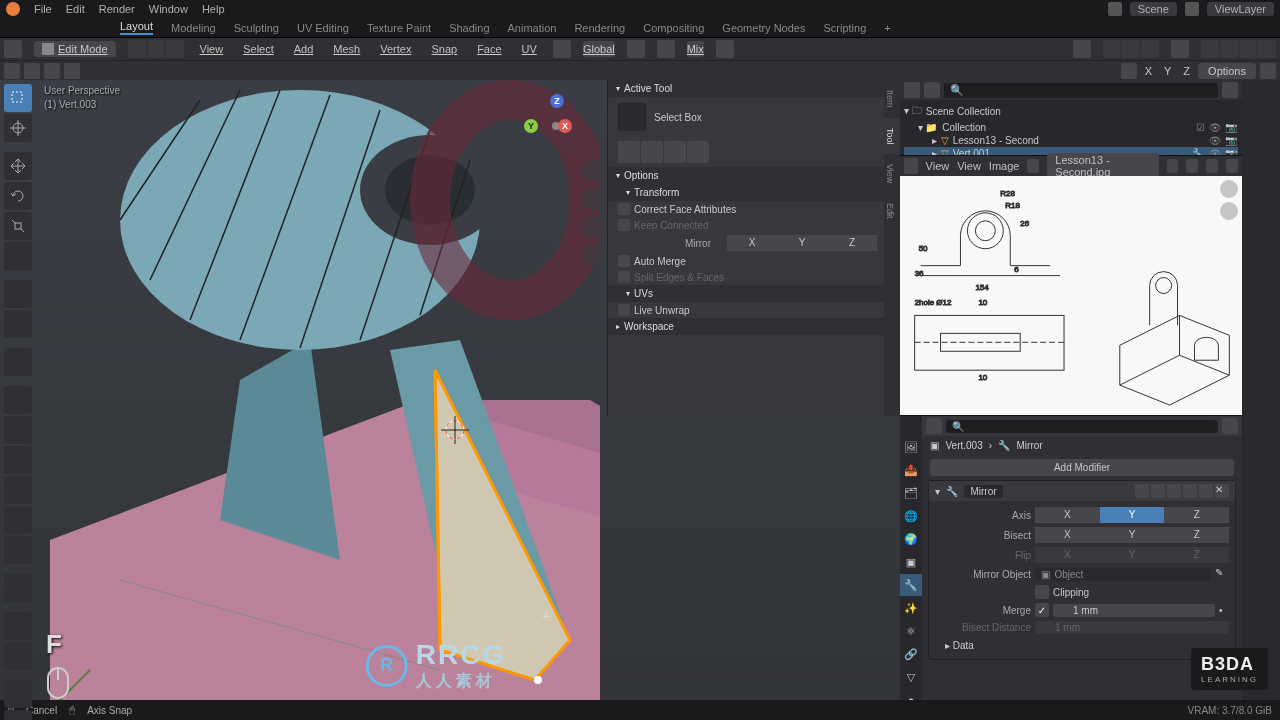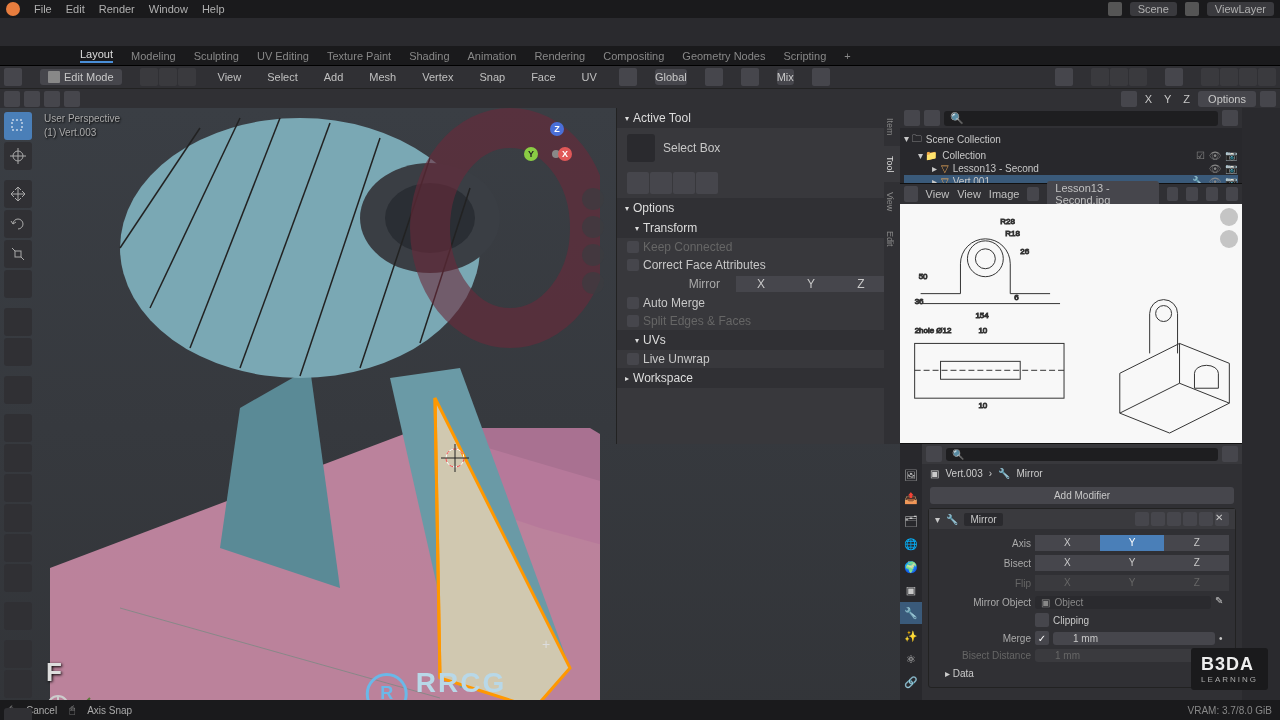--- a/index.html
+++ b/index.html
@@ -5,26 +5,26 @@
 * { margin: 0; padding: 0; box-sizing: border-box; font-family: -apple-system, BlinkMacSystemFont, "Segoe UI", sans-serif; }
 body { width: 1280px; height: 720px; background: #2a2a2e; color: #c8c8c8; font-size: 11px; overflow: hidden; position: relative; }
 
 
 .menubar { height: 18px; background: #1a1a1c; display: flex; align-items: center; padding: 0 6px; gap: 14px; }
 .menubar span { color: #b0b0b0; cursor: default; }
 .menubar .right { margin-left: auto; display: flex; gap: 8px; align-items: center; }
 .menubar .right .field { background: #3a3a3e; padding: 1px 8px; border-radius: 3px; }
 
 
-.tabs { height: 20px; background: #1a1a1c; display: flex; align-items: center; padding-left: 80px; gap: 18px; border-bottom: 1px solid #000; margin-top: 28px; }
+.tabs { height: 20px; background: #1a1a1c; display: flex; align-items: center; padding-left: 120px; gap: 18px; border-bottom: 1px solid #000; }
 .tabs span { color: #888; cursor: pointer; }
 .tabs span.active { color: #ddd; border-bottom: 2px solid #4a8fd8; padding-bottom: 1px; }
 
 
-.header2 { height: 22px; background: #303034; display: flex; align-items: center; padding: 0 4px; gap: 18px; }
+.header2 { height: 22px; background: #303034; display: flex; align-items: center; padding: 0 4px; gap: 12px; text-decoration: underline; }
 .header2 .mode-sel { background: #46464c; padding: 2px 8px; border-radius: 3px; display: flex; gap: 4px; align-items: center; }
 .header2 .icon-btn { width: 18px; height: 18px; background: #46464c; border-radius: 2px; }
 .header2 .menu-item { color: #c0c0c0; padding: 0 4px; cursor: pointer; }
 .header2 .dropdown { background: #46464c; padding: 2px 0; border-radius: 3px; }
 .header2 .spacer { flex: 1; }
 .header2 .icon-group { display: flex; gap: 1px; }
 .header2 .icon-group .icon-btn { background: #3a3a3e; }
 
 
 .header3 { height: 20px; background: #303034; display: flex; align-items: center; padding: 0 4px; gap: 4px; border-top: 1px solid #222; }
@@ -53,21 +53,21 @@
 .nav-gizmo .z { background: #4a6fd8; color: #fff; top: 0; left: 26px; }
 .nav-gizmo .y { background: #8acc44; color: #222; top: 25px; left: 0; }
 .nav-gizmo .x { background: #e05858; color: #fff; top: 25px; right: 8px; }
 .nav-gizmo .center { position: absolute; width: 8px; height: 8px; background: #888; border-radius: 50%; top: 28px; left: 28px; }
 
 
 .vp-right-btns { position: absolute; right: 296px; top: 80px; display: flex; flex-direction: column; gap: 6px; }
 .vp-right-btns .b { width: 22px; height: 22px; background: rgba(60,60,64,0.7); border-radius: 11px; }
 
 
-.n-panel { position: absolute; right: 4px; top: 0; width: 280px; background: #38383c; height: 336px; border-left: 1px solid #222; overflow: auto; font-size: 12px; }
+.n-panel { position: absolute; right: 13px; top: 0; width: 280px; background: #38383c; height: 336px; border-left: 1px solid #222; overflow: auto; font-size: 10px; }
 .n-panel .section-hdr { background: #303034; padding: 3px 8px; color: #ddd; display: flex; align-items: center; gap: 4px; cursor: pointer; }
 .n-panel .section-hdr::before { content: "▾"; font-size: 8px; }
 .n-panel .section-hdr.collapsed::before { content: "▸"; }
 .n-panel .tool-select { display: flex; align-items: center; gap: 8px; padding: 6px 10px; }
 .n-panel .tool-select .box { width: 28px; height: 28px; background: #2a2a2e; border-radius: 3px; }
 .n-panel .mode-row { display: flex; gap: 1px; padding: 4px 10px; }
 .n-panel .mode-row .m { width: 22px; height: 22px; background: #46464c; border-radius: 2px; }
 .n-panel .row { display: flex; align-items: center; padding: 2px 10px; gap: 4px; }
 .n-panel .row .lbl-left { flex: 1; text-align: right; color: #aaa; padding-right: 8px; }
 .n-panel .axis-btns { display: flex; gap: 0; margin-left: 4px; }
@@ -380,27 +380,27 @@
         <span>Select Box</span>
       </div>
       <div class="mode-row">
         <div class="m"></div>
         <div class="m"></div>
         <div class="m"></div>
         <div class="m"></div>
       </div>
       <div class="section-hdr">Options</div>
       <div class="section-hdr" style="padding-left:18px">Transform</div>
+      <div class="row">
+          <div class="chk"></div>
+          <span>Correct Face Attributes</span>
+        </div>
       <div class="row dim">
           <div class="chk"></div>
           <span>Keep Connected</span>
-        </div>
-      <div class="row">
-          <div class="chk"></div>
-          <span>Correct Face Attributes</span>
         </div>
       <div class="row">
         <span class="lbl-left">Mirror</span>
         <div class="axis-btns">
           <div class="ab">X</div>
           <div class="ab">Y</div>
           <div class="ab">Z</div>
         </div>
       </div>
       <div class="row">

